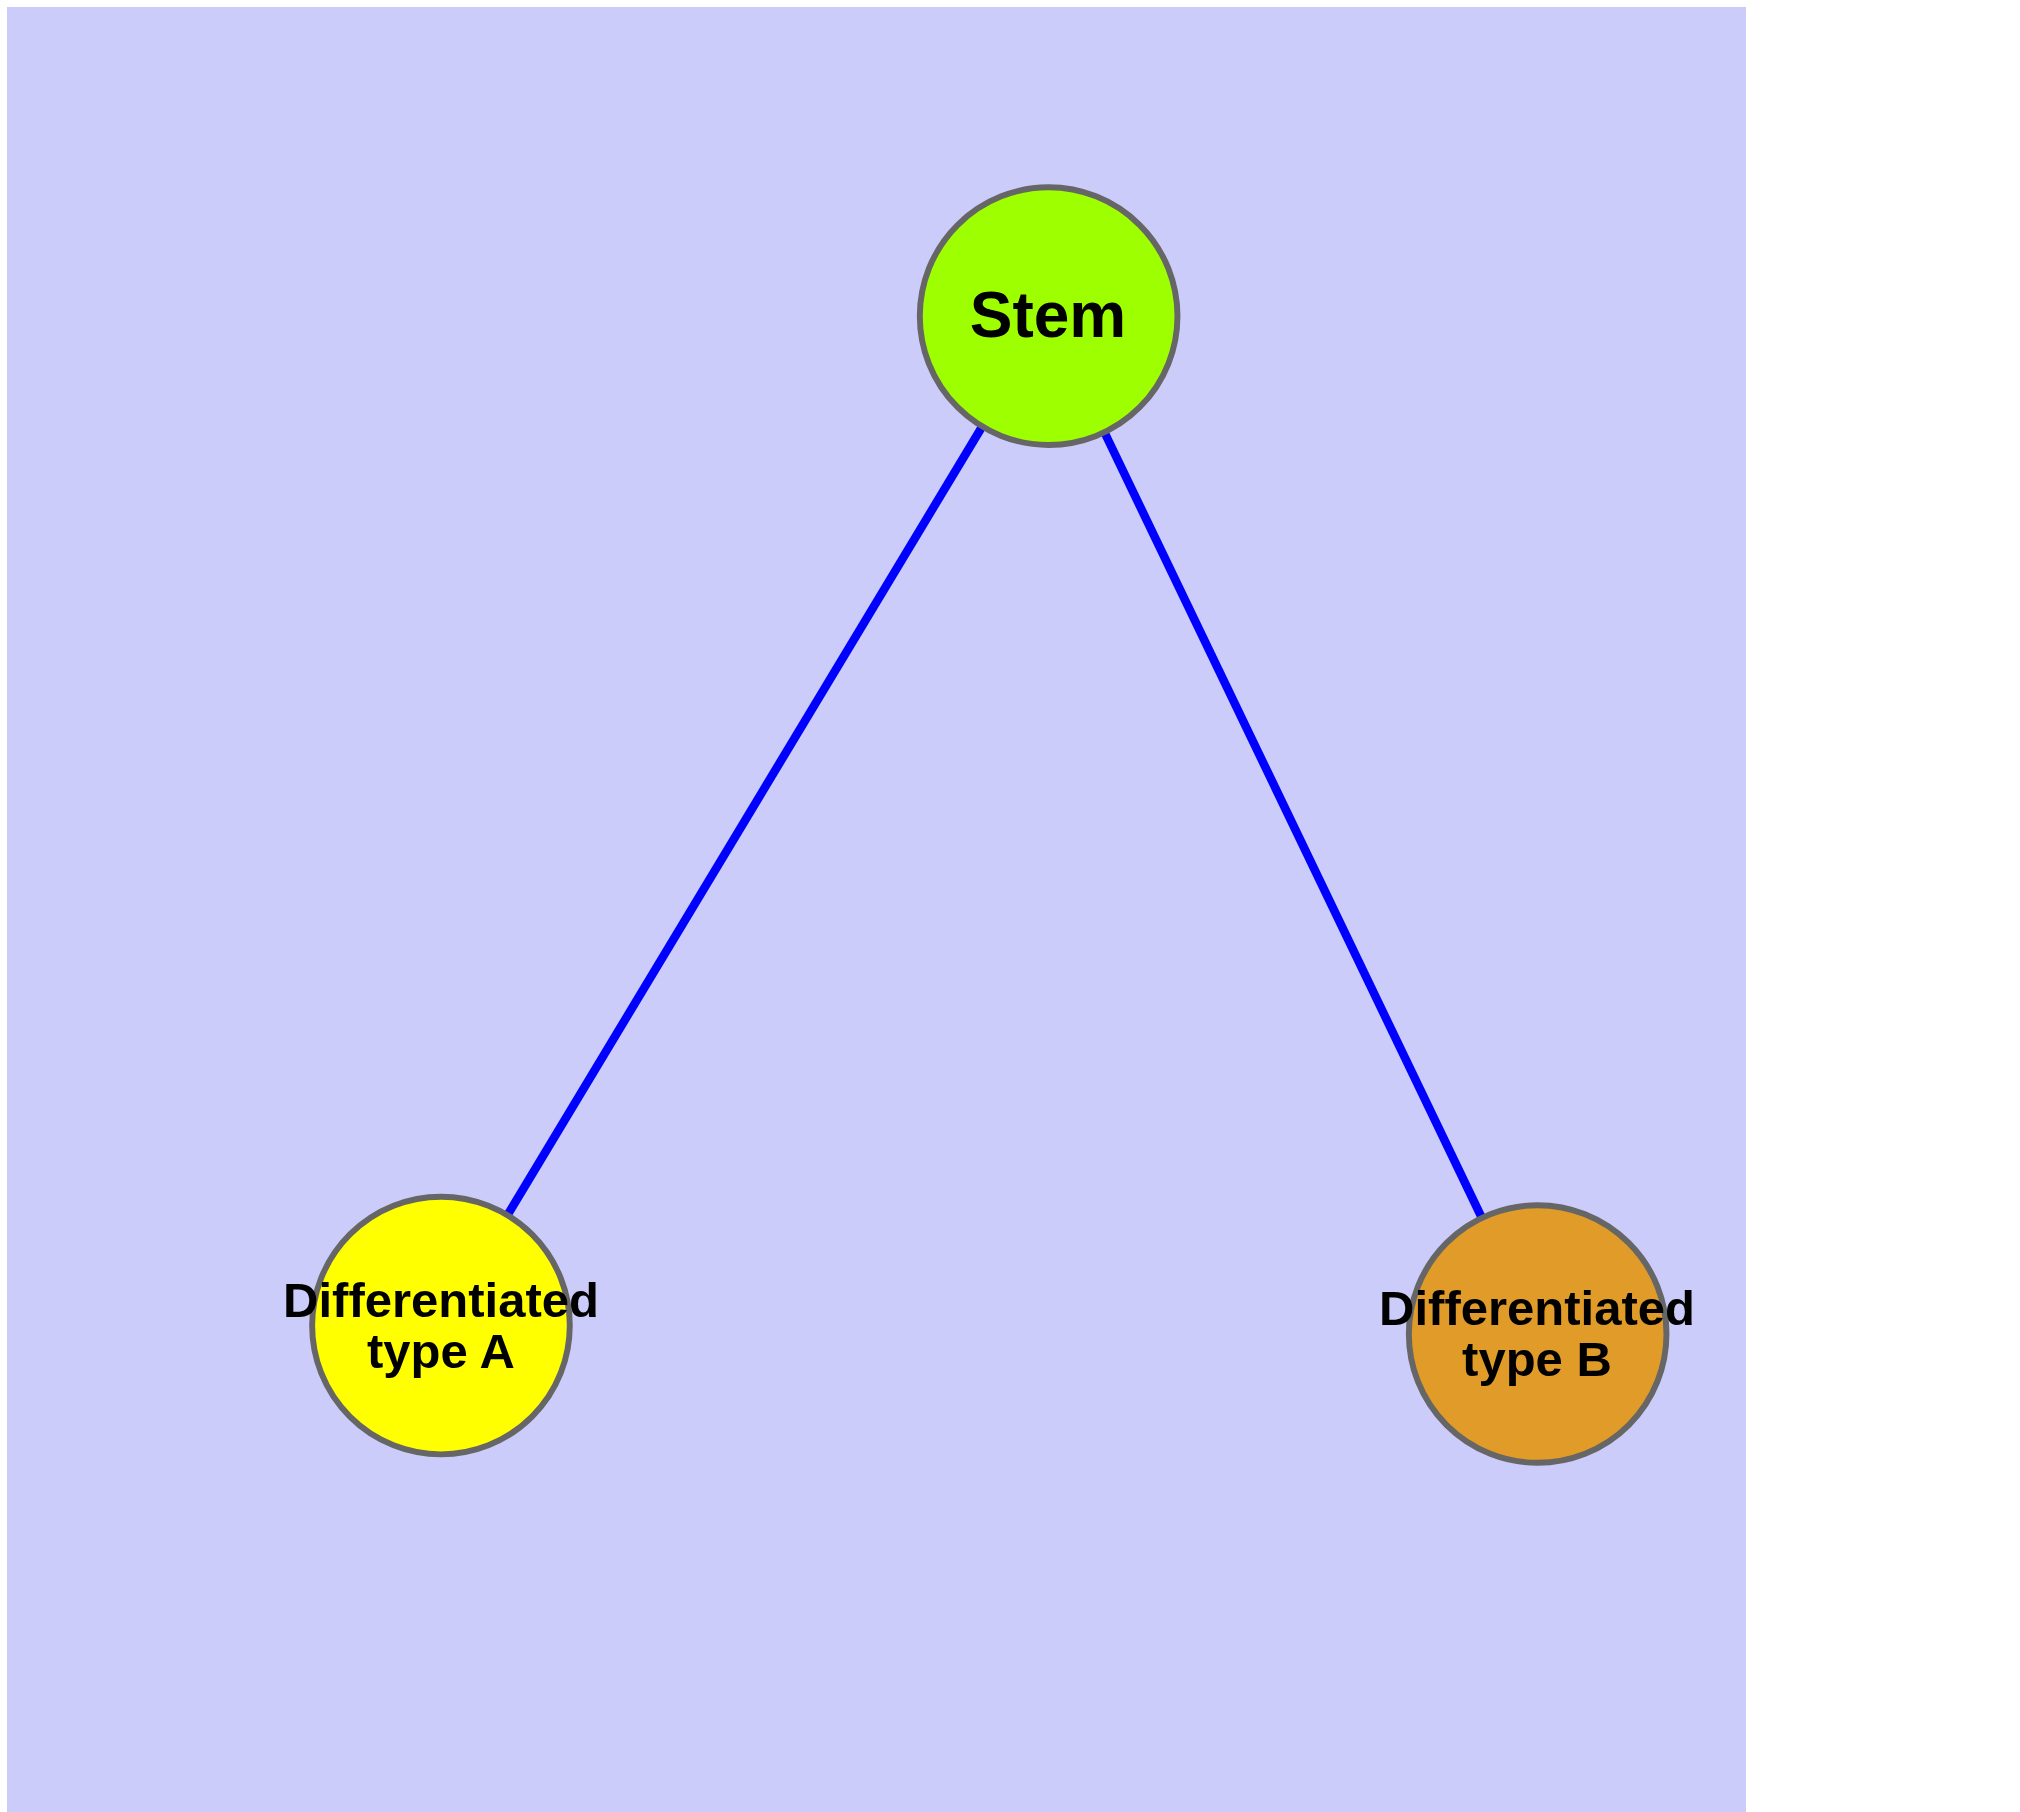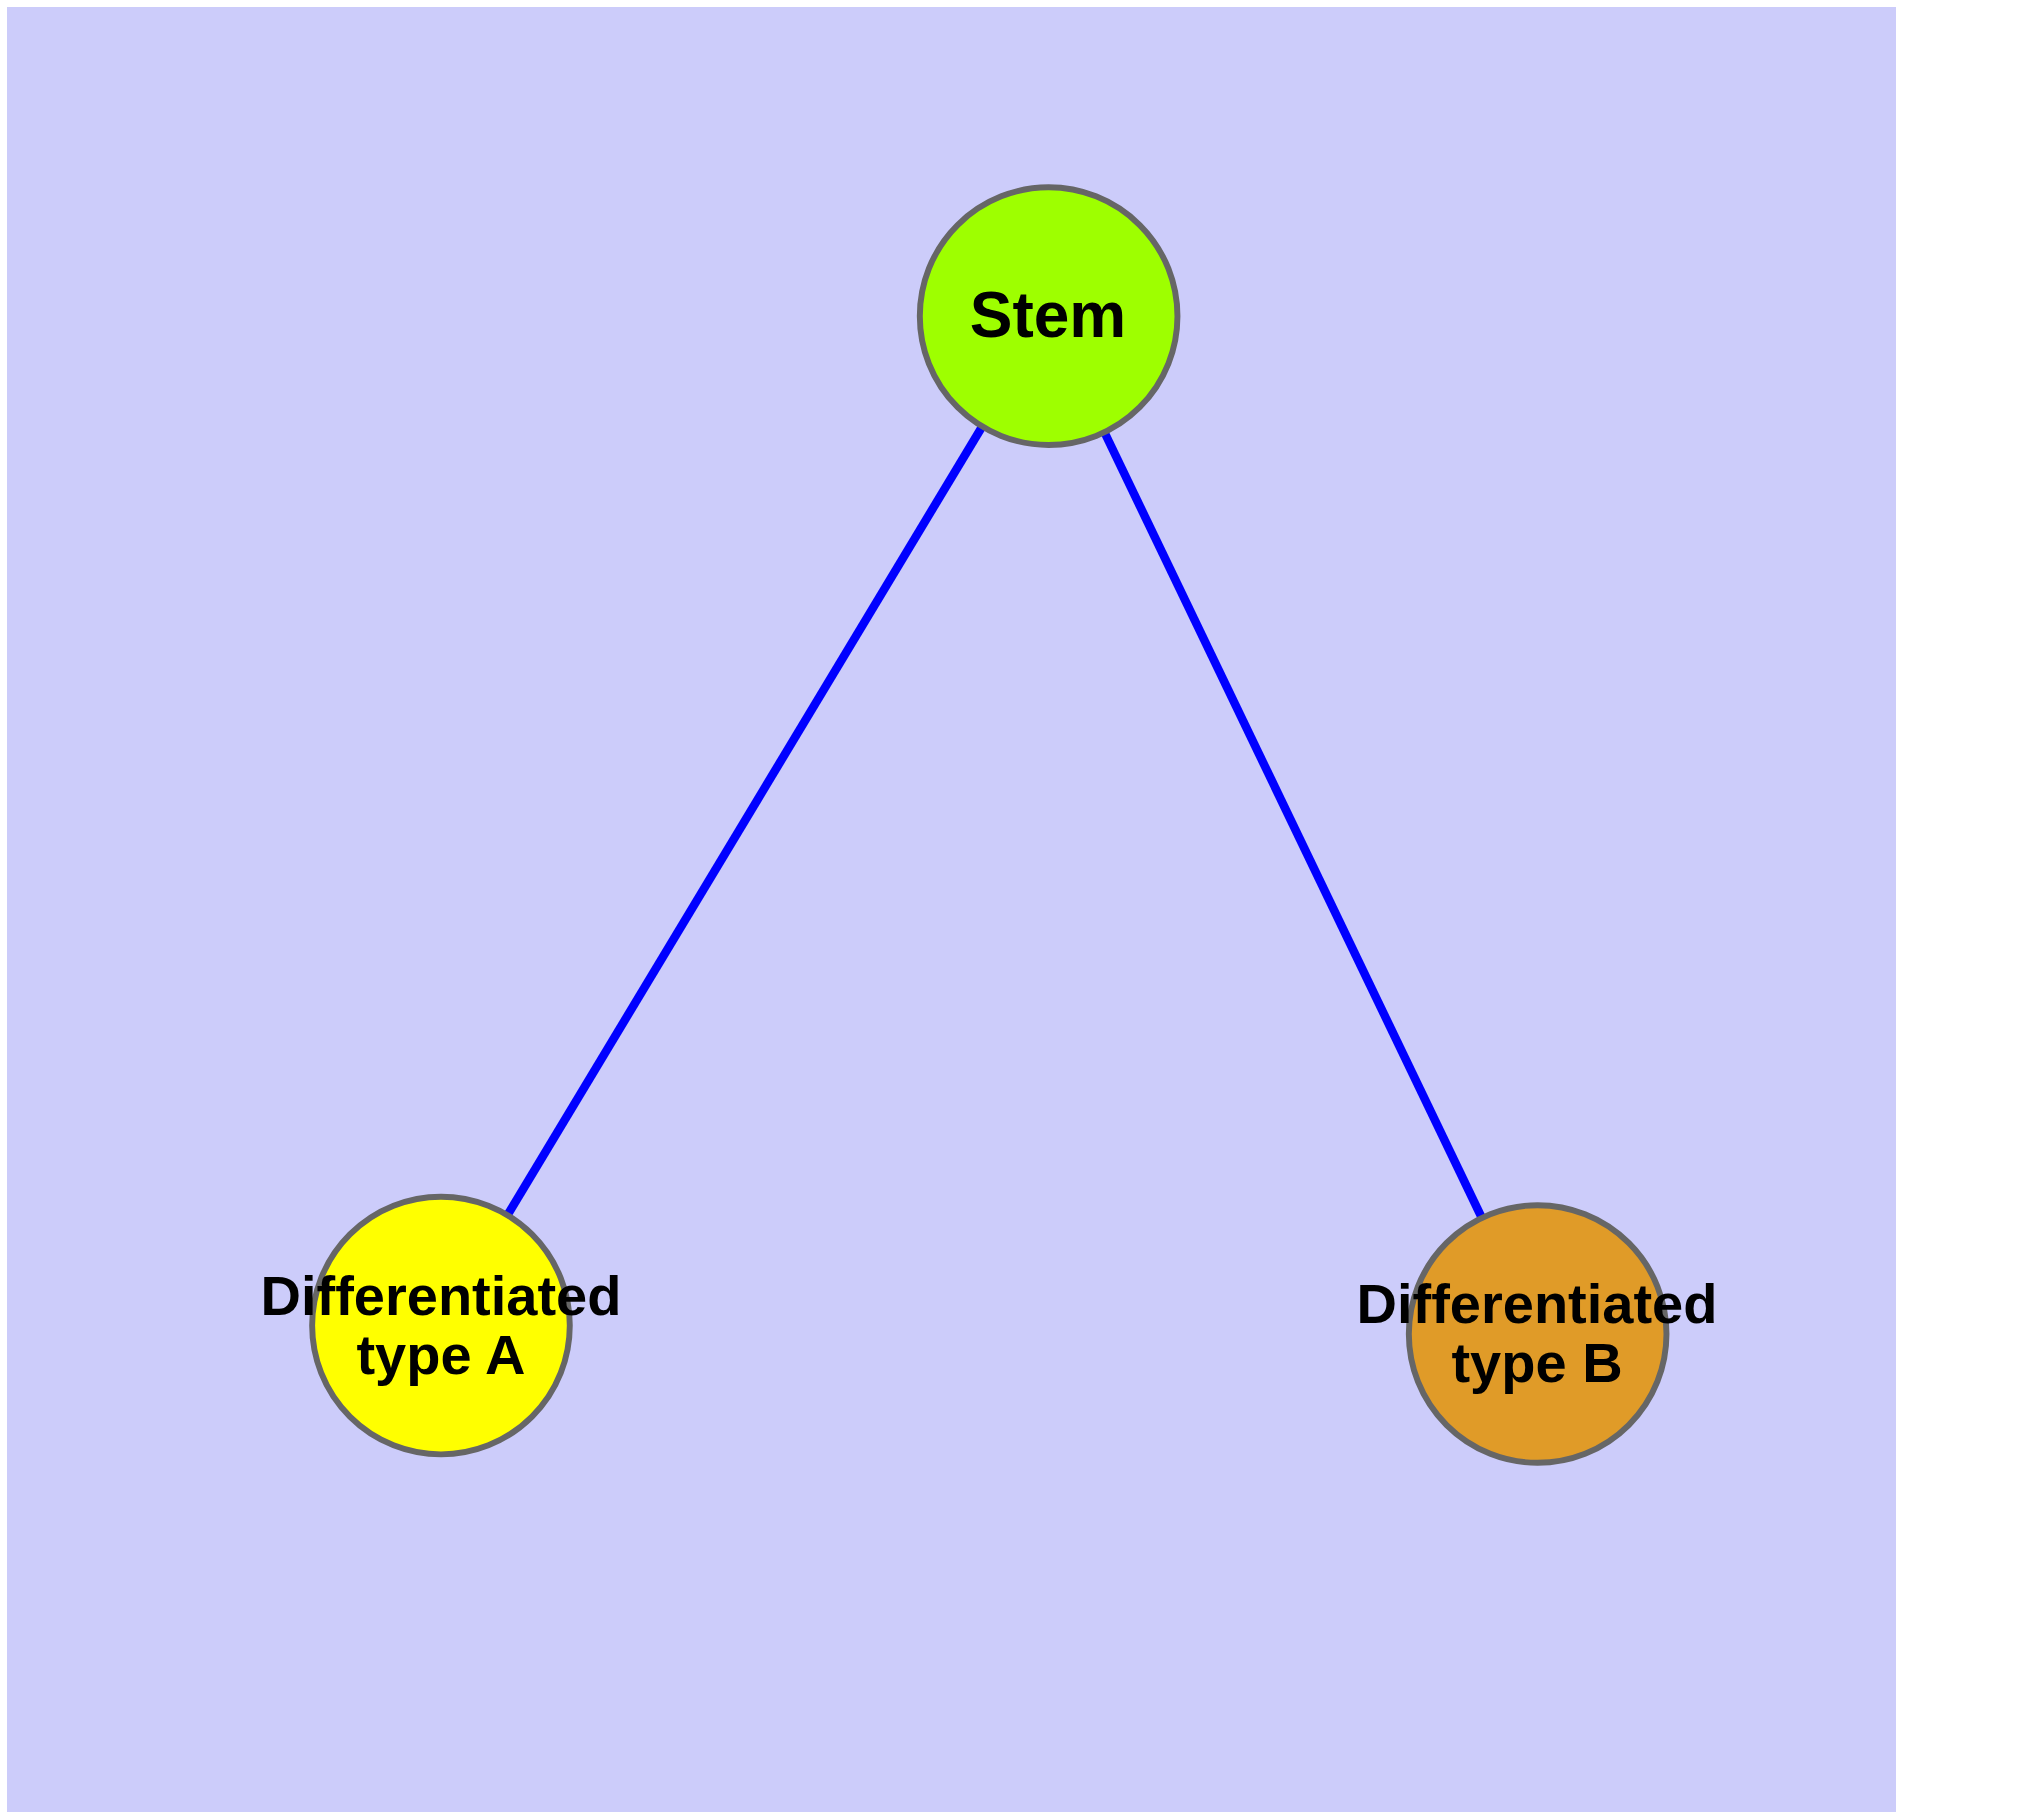--- a/index.html
+++ b/index.html
@@ -2,21 +2,21 @@
 <html style="font-size:13.6px"><head>
 <meta charset="utf-8">
 <style>
   html, body {
     margin: 0;
     padding: 0;
     background: #ffffff;
   }
   #canvas {
     position: relative;
-    width: 1896px;
+    width: 1746px;
     height: 1812px;
     background: #ffffff;
     overflow: hidden;
     font-family: "Liberation Sans", sans-serif;
   }
   #plot-area {
     position: absolute;
     left: 6.8px;
     top: 6.8px;
     width: 2014px;
@@ -37,21 +37,21 @@
     font-weight: bold;
     white-space: pre;
     line-height: 1.05;
     pointer-events: none;
     transform: translate(-50%, -50%);
   }
   .label-stem {
     font-size: 64px;
   }
   .label-wide {
-    font-size: 56px;
+    font-size: 49px;
   }
 </style>
 </head>
 <body>
 
 <div id="canvas">
   <div id="plot-area"></div>
 
   <svg id="graph-svg" viewBox="0 0 2384 2138" xmlns="http://www.w3.org/2000/svg">
     <g id="edges-group">

